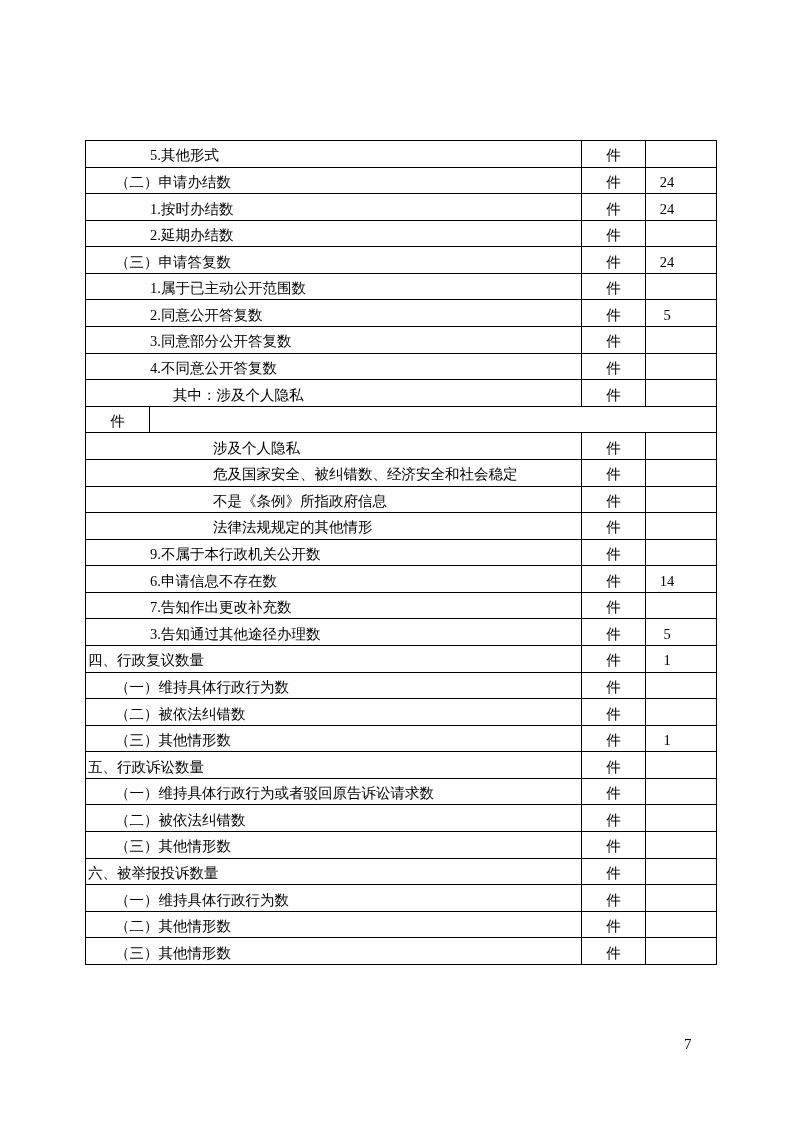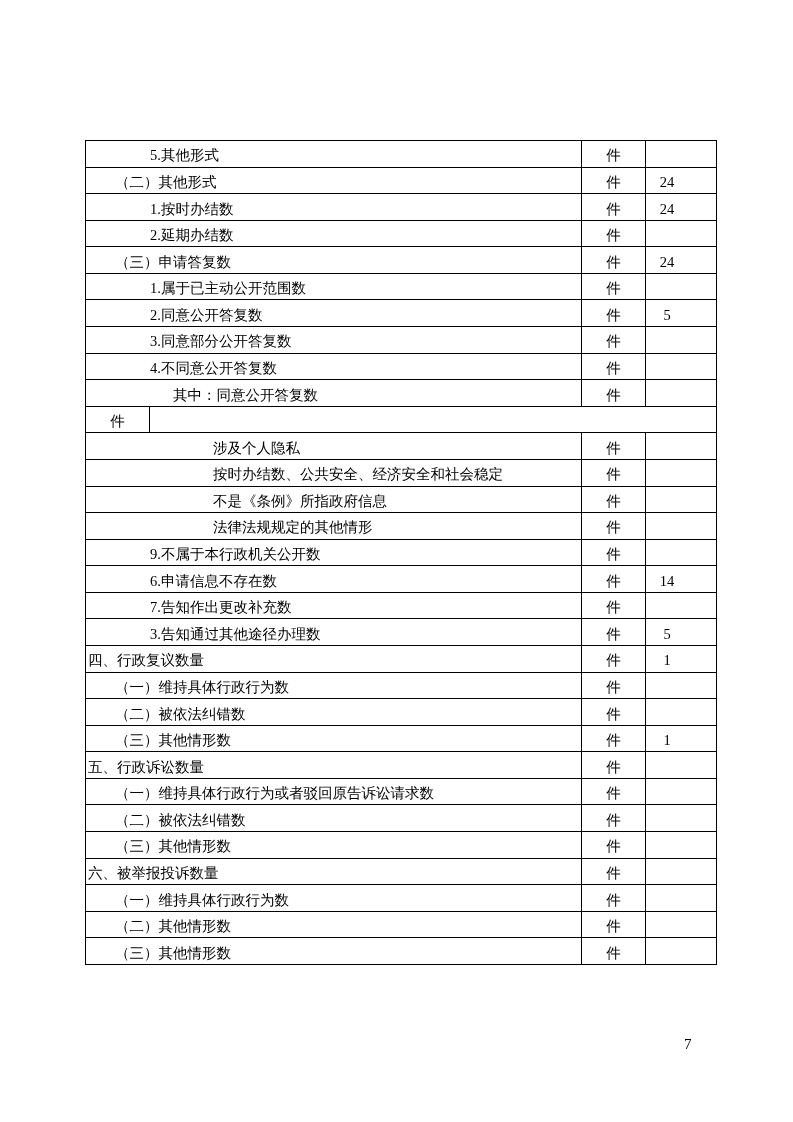--- a/index.html
+++ b/index.html
@@ -68,21 +68,21 @@
 <div class="page">
 
   <div class="doc-table">
   <div class="row">
     <div class="cell label indent-2">5.其他形式</div>
     <div class="cell unit">件</div>
     <div class="cell value"></div>
   </div>
 
   <div class="row">
-    <div class="cell label indent-1">（二）其他形式</div>
+    <div class="cell label indent-1">（二）申请办结数</div>
     <div class="cell unit">件</div>
     <div class="cell value">24</div>
   </div>
 
   <div class="row">
     <div class="cell label indent-2">1.按时办结数</div>
     <div class="cell unit">件</div>
     <div class="cell value">24</div>
   </div>
 
@@ -116,38 +116,38 @@
     <div class="cell value"></div>
   </div>
 
   <div class="row">
     <div class="cell label indent-2">4.不同意公开答复数</div>
     <div class="cell unit">件</div>
     <div class="cell value"></div>
   </div>
 
   <div class="row">
-    <div class="cell label indent-3">其中：同意公开答复数</div>
+    <div class="cell label indent-3">其中：涉及个人隐私</div>
     <div class="cell unit">件</div>
     <div class="cell value"></div>
   </div>
 
   <div class="row">
     <div class="cell unit">件</div>
     <div class="cell value"></div>
   </div>
 
   <div class="row">
     <div class="cell label indent-4">涉及个人隐私</div>
     <div class="cell unit">件</div>
     <div class="cell value"></div>
   </div>
 
   <div class="row">
-    <div class="cell label indent-4">按时办结数、公共安全、经济安全和社会稳定</div>
+    <div class="cell label indent-4">危及国家安全、被纠错数、经济安全和社会稳定</div>
     <div class="cell unit">件</div>
     <div class="cell value"></div>
   </div>
 
   <div class="row">
     <div class="cell label indent-4">不是《条例》所指政府信息</div>
     <div class="cell unit">件</div>
     <div class="cell value"></div>
   </div>
 

